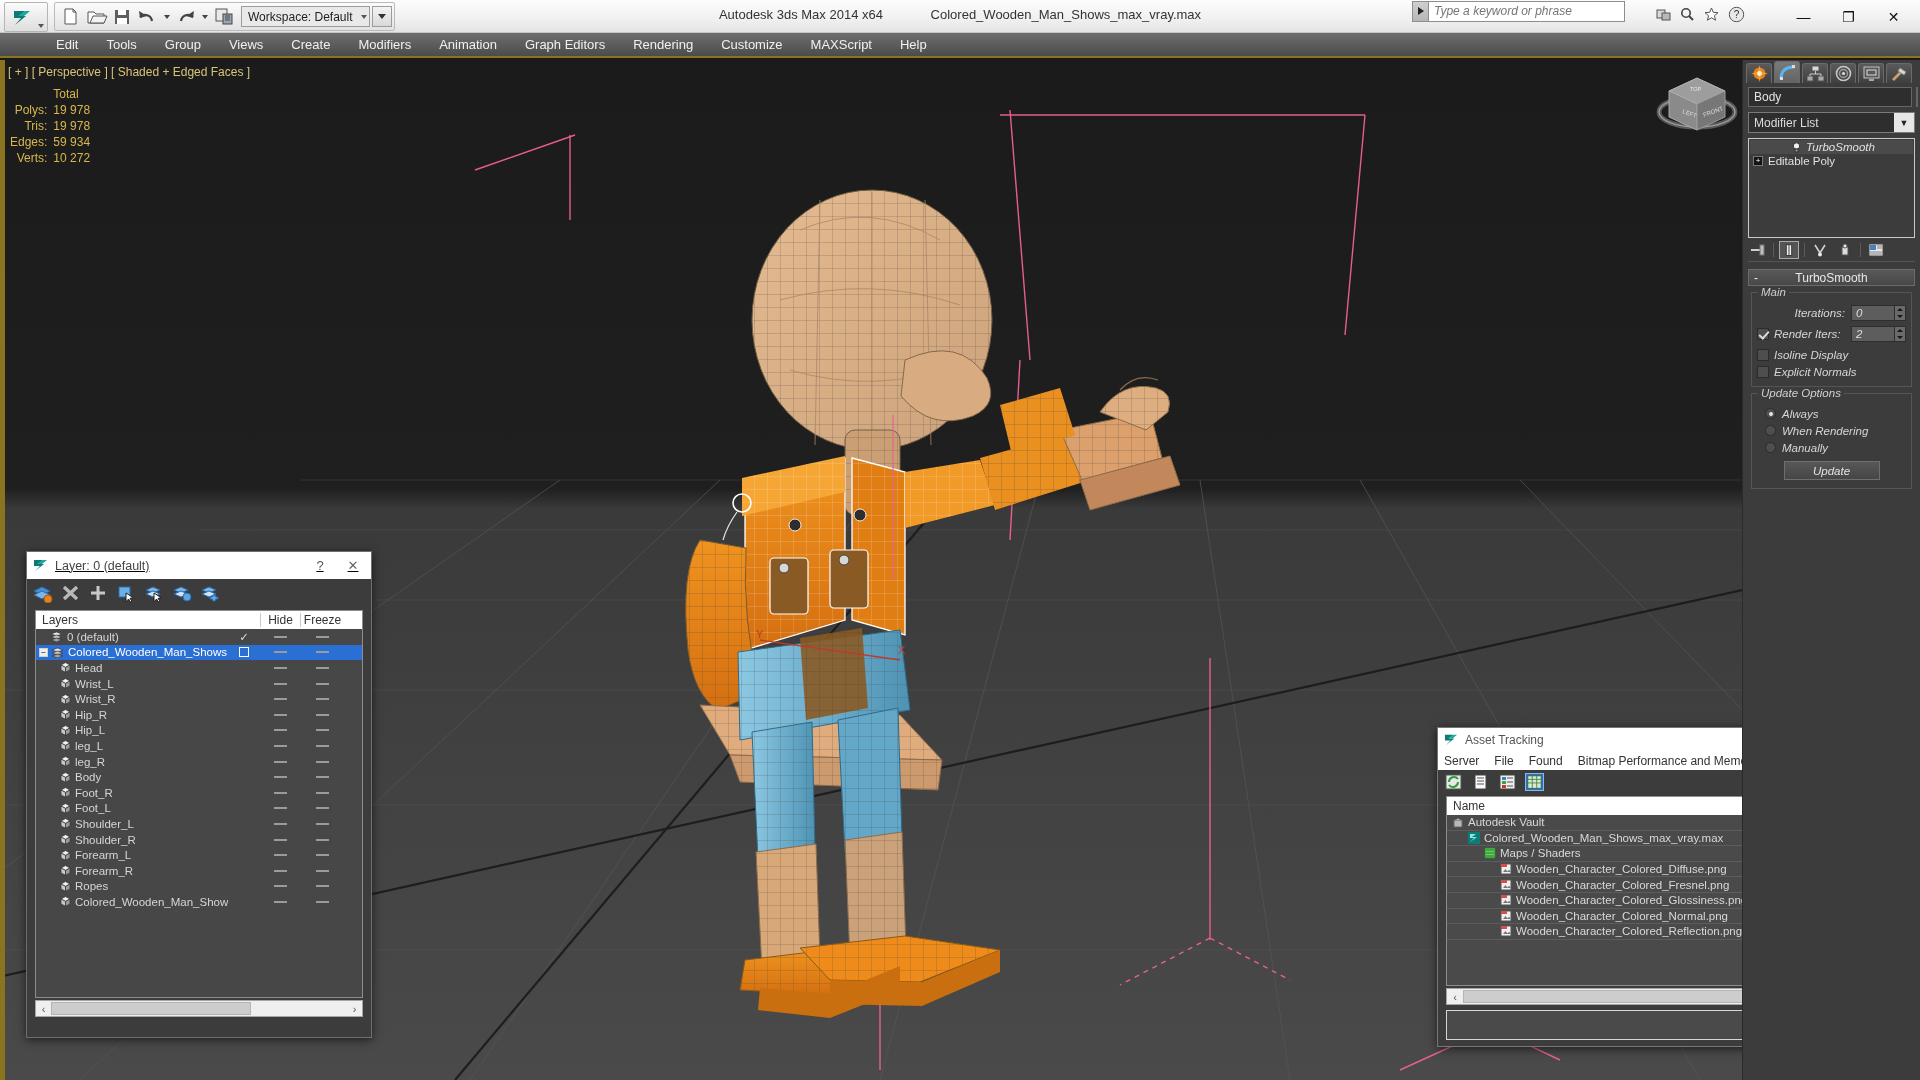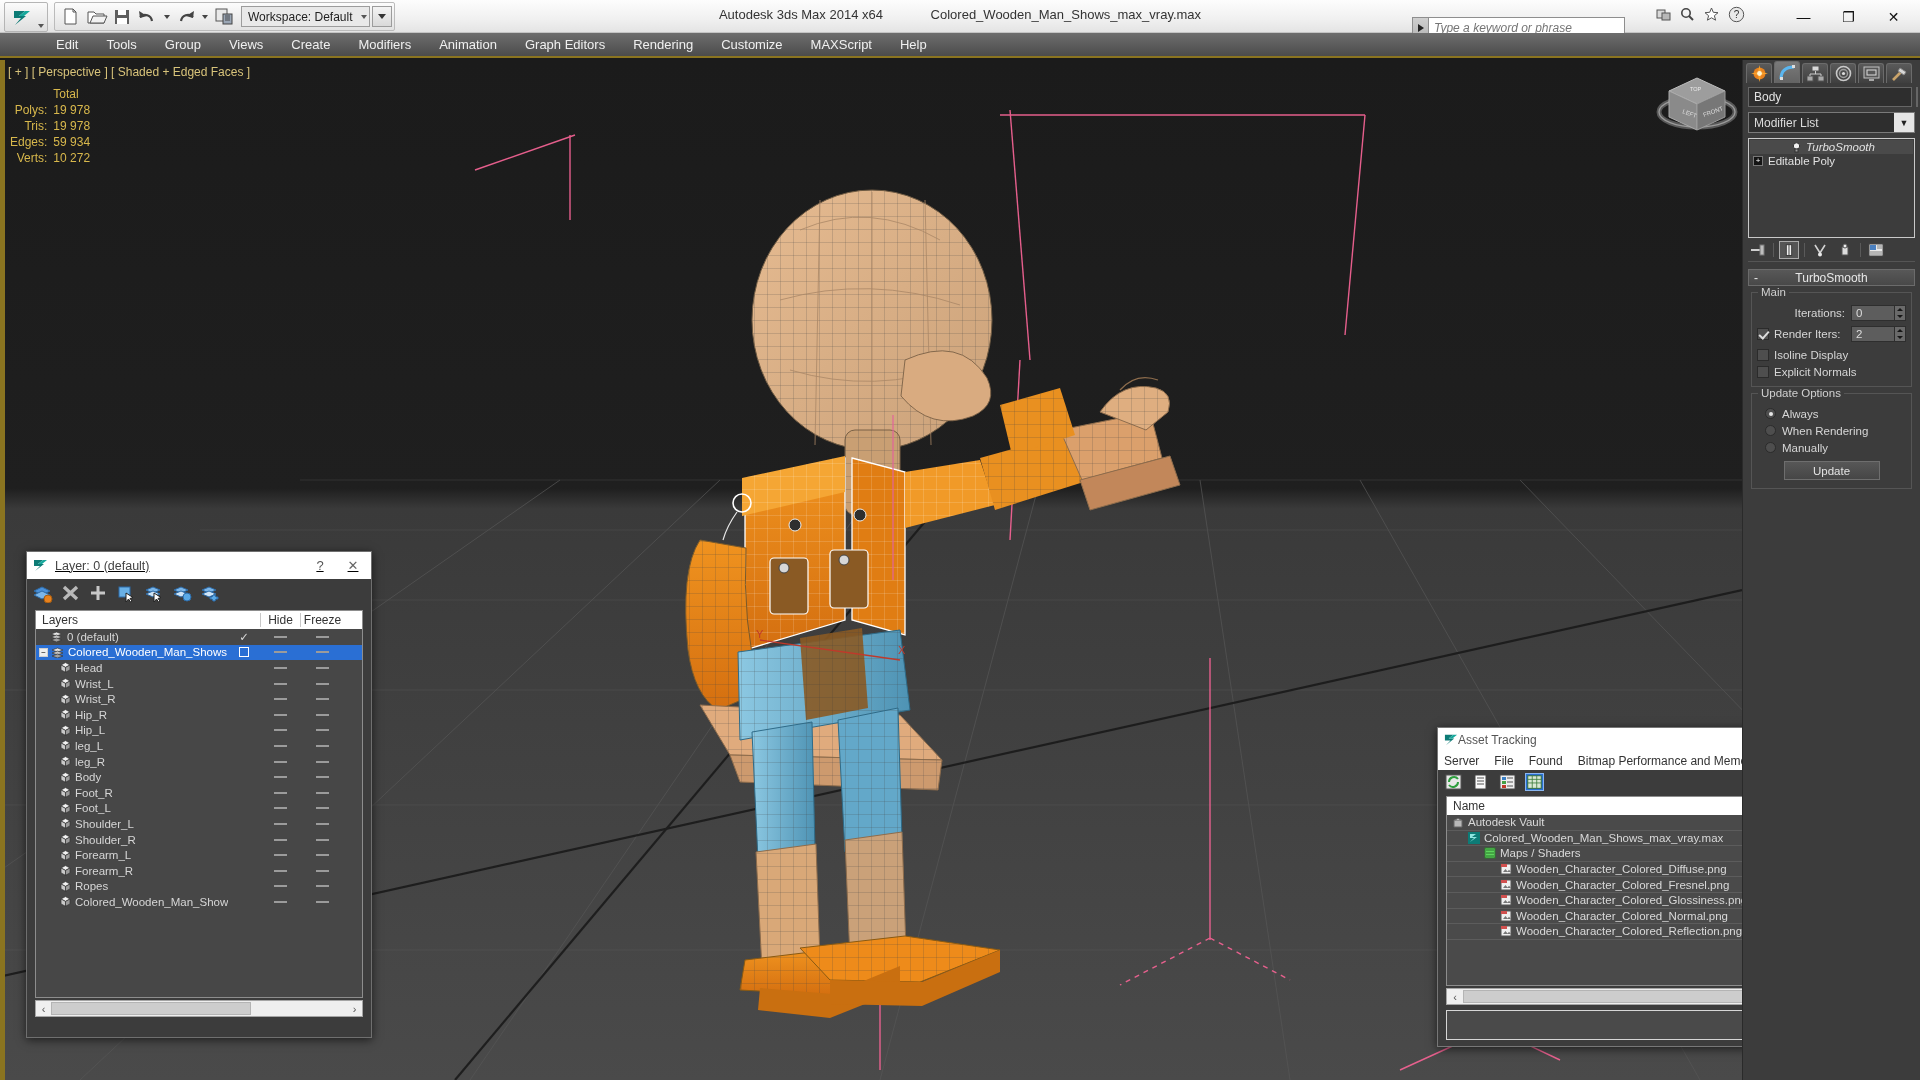--- a/index.html
+++ b/index.html
@@ -23,21 +23,21 @@
   .qdrop{width:0;height:0;border-left:3px solid transparent;border-right:3px solid transparent;
     border-top:4px solid #444;align-self:center;margin:0 3px;}
   #wsbox{height:21px;border:1px solid #9c9c9c;background:#e9e9e9;display:flex;align-items:center;
     padding:0 2px 0 6px;margin-left:4px;color:#222;font-size:12px;}
   #wsbox .caret{margin-left:8px;width:0;height:0;border-left:3px solid transparent;
     border-right:3px solid transparent;border-top:4px solid #555;}
   #wsbtn{width:20px;height:21px;border:1px solid #9c9c9c;background:linear-gradient(#f4f4f4,#d9d9d9);
     display:flex;align-items:center;justify-content:center;margin-left:2px;}
   #apptitle{position:absolute;left:0;top:7px;width:1920px;text-align:center;color:#333;font-size:13px;}
   #apptitle span{margin:0 22px;}
-  #wsearch{position:absolute;right:295px;top:17px;height:22px;display:flex;}
+  #wsearch{position:absolute;right:295px;top:0;height:22px;display:flex;align-items:center;}
   #wsearch .wbtn{width:17px;height:21px;background:linear-gradient(#cfcfcf,#b6b6b6);
     border:1px solid #8e8e8e;display:flex;align-items:center;justify-content:center;}
   #wsearch input{width:196px;height:21px;border:1px solid #8e8e8e;border-left:0;background:#fff;
     font-style:italic;color:#8a8a8a;font-size:12px;padding-left:5px;outline:none;
     font-family:"Liberation Sans",sans-serif;}
   #helpicons{position:absolute;right:175px;top:6px;display:flex;gap:9px;align-items:center;}
   #wincontrols{position:absolute;right:4px;top:0;height:33px;display:flex;align-items:center;}
   #wincontrols div{width:45px;height:33px;display:flex;align-items:center;justify-content:center;
     color:#111;font-size:14px;}
 
@@ -92,21 +92,21 @@
   .checkbox-sm{width:10px;height:10px;border:1px solid #fff;background:#2a6fd4;}
   #lscroll{position:absolute;left:8px;top:448px;width:328px;height:17px;background:#efefef;
     border:1px solid #a5a5a5;display:flex;align-items:center;}
   #lscroll .ar{width:15px;text-align:center;color:#555;font-size:11px;}
   #lscroll .th{height:13px;background:#cdcdcd;border:1px solid #b4b4b4;}
 
   
   #assetdlg{position:absolute;left:1437px;top:727px;width:483px;height:320px;
     background:#3c3c3c;border:1px solid #777;box-shadow:0 2px 9px rgba(0,0,0,.6);}
   #assetdlg .tbar{height:23px;background:#fff;display:flex;align-items:center;padding-left:6px;}
-  #assetdlg .tbar .ttl{color:#555;font-size:12px;}
+  #assetdlg .tbar .ttl{color:#555;font-size:12px;margin-left:7px;}
   #assetdlg .tbar .sp{flex:1;}
   #assetdlg .tbar .wb{width:42px;text-align:center;color:#444;font-size:12px;}
   #amenu{height:19px;background:#fff;display:flex;align-items:center;padding-left:6px;
     font-size:12px;color:#333;}
   #amenu span{margin-right:15px;}
   #atools{height:23px;background:#3c3c3c;display:flex;align-items:center;padding-left:6px;gap:8px;}
   #atools .ab{width:19px;height:18px;position:relative;}
   #atools .ab.on{background:#2a6fd4;border:1px solid #8ab6ef;}
   #atools .rsp{flex:1;}
   #agrid{position:absolute;left:8px;top:68px;width:466px;height:190px;background:#4a4a4a;
@@ -150,21 +150,21 @@
     font-size:8px;line-height:8px;text-align:center;margin-right:5px;}
   #cpstacktools{margin:4px 5px 0 5px;height:20px;display:flex;align-items:center;gap:5px;
     border-bottom:1px solid #555;padding-bottom:3px;}
   #cpstacktools .st{width:20px;height:18px;position:relative;}
   #cpstacktools .st.on{border:1px solid #aaa;background:#555;}
   #cpstacktools .vs{width:0;height:14px;border-left:1px solid #5a5a5a;}
   .rollhead{margin:7px 5px 0 5px;height:17px;background:linear-gradient(#585858,#484848);
     border:1px solid #6b6b6b;display:flex;align-items:center;color:#e8e8e8;font-size:12px;}
   .rollhead .mn{width:14px;text-align:center;}
   .rollhead .tx{flex:1;text-align:center;padding-right:14px;}
-  .group{margin:6px 8px 0 8px;border:1px solid #555;position:relative;padding:11px 5px 6px 5px;}
+  .group{margin:6px 8px 0 8px;border:1px solid #555;position:relative;padding:11px 5px 6px 5px;font-style:italic;}
   .group>.glab{position:absolute;top:-7px;left:6px;background:#3c3c3c;padding:0 3px;
     color:#d0d0d0;font-size:11.5px;}
   .prow{display:flex;align-items:center;height:18px;margin-bottom:3px;color:#d6d6d6;font-size:11.5px;}
   .prow .lab{flex:1;text-align:right;padding-right:6px;}
   .spin{display:flex;align-items:center;}
   .spin .fld{width:44px;height:16px;background:#5d5d5d;border:1px solid #2e2e2e;color:#dcdcdc;
     font-size:11.5px;padding-left:4px;line-height:15px;}
   .spin .btns{width:11px;height:16px;background:#6a6a6a;border:1px solid #2e2e2e;border-left:0;
     display:flex;flex-direction:column;align-items:center;justify-content:space-around;}
   .spin .btns i{width:0;height:0;border-left:3px solid transparent;border-right:3px solid transparent;}

